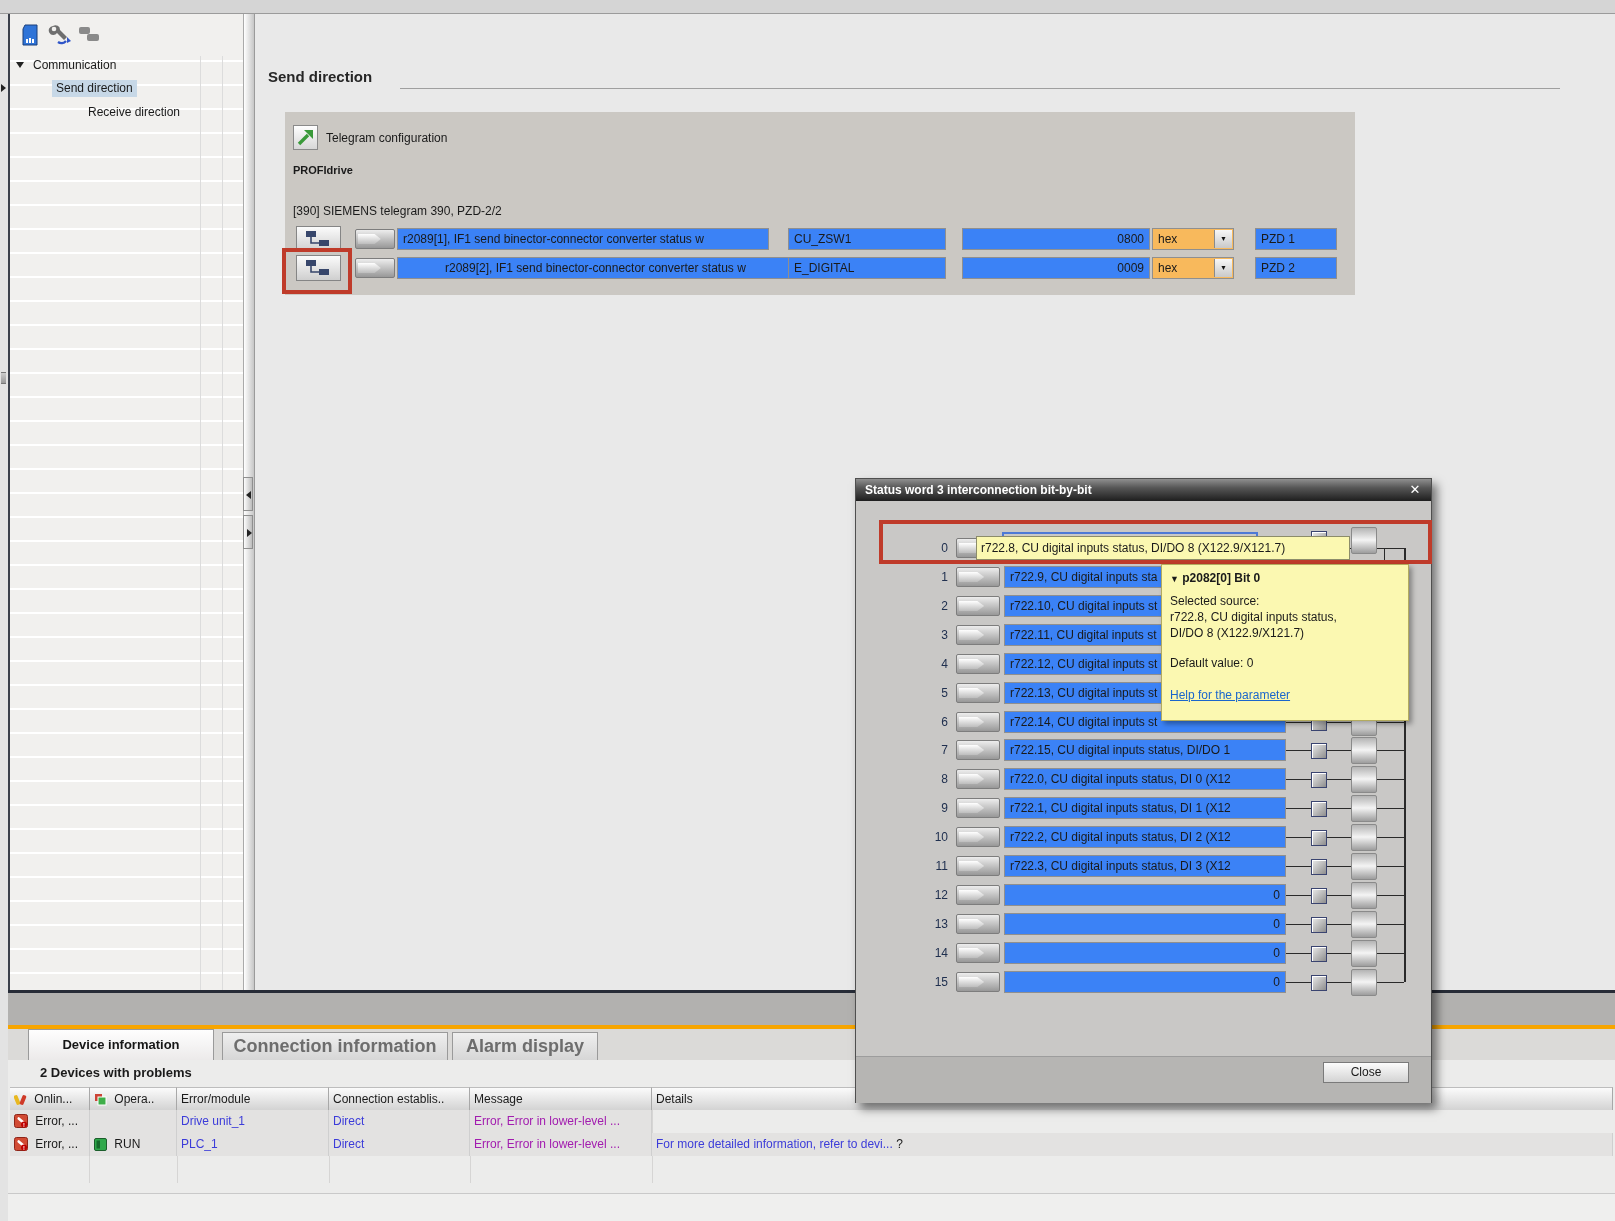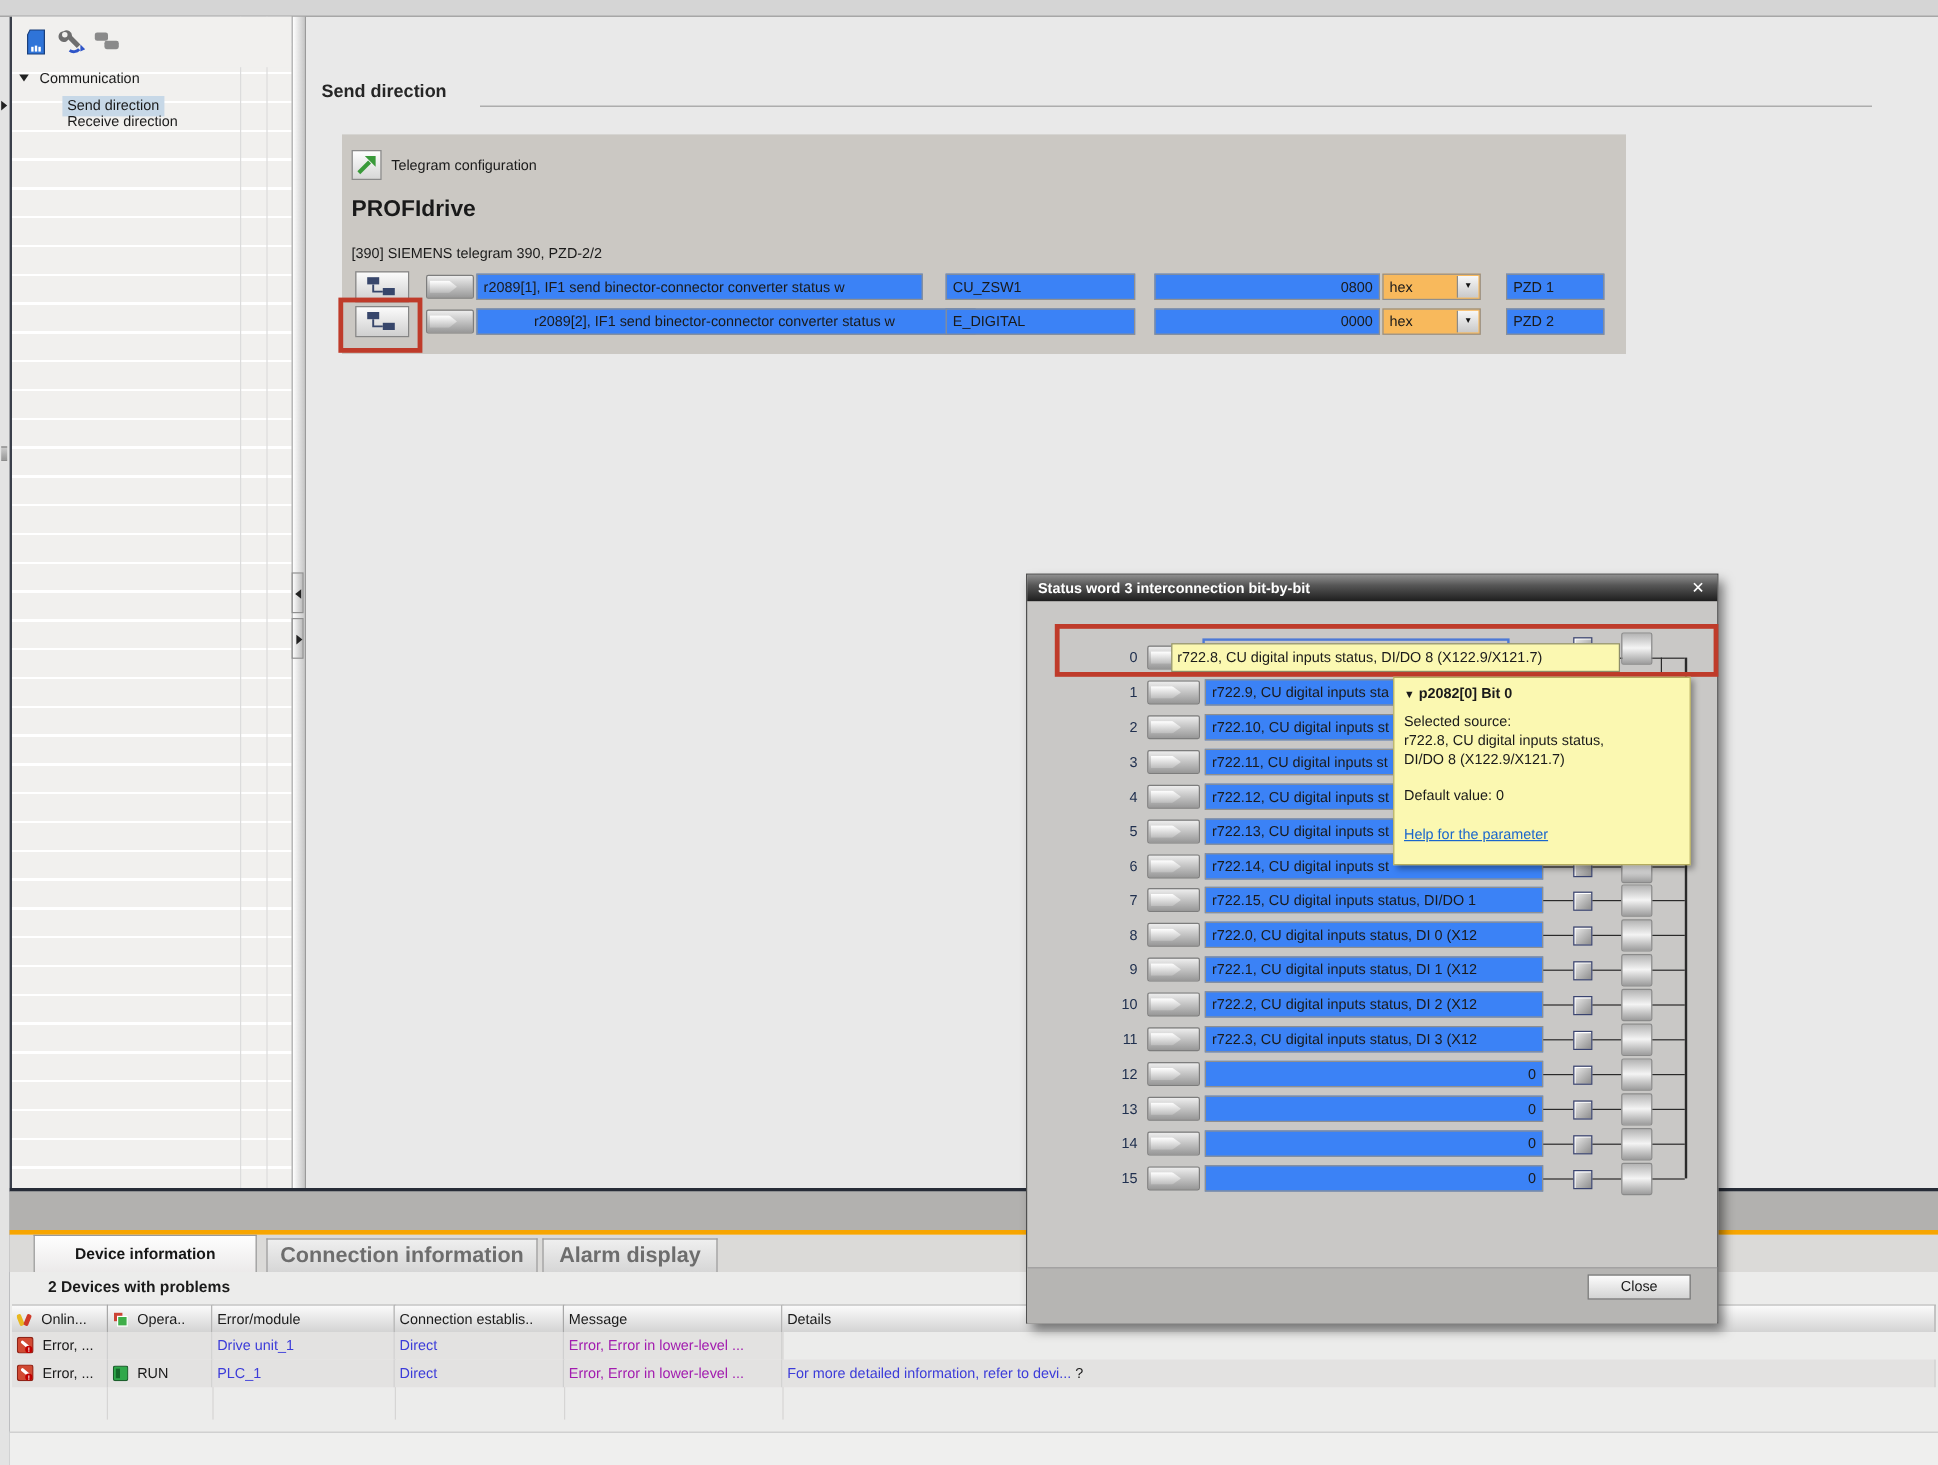--- a/index.html
+++ b/index.html
@@ -111,42 +111,42 @@
     <svg width="22" height="18" viewBox="0 0 22 18">
       <rect x="1" y="1" width="11" height="7" rx="2" fill="#8a8a8a"></rect>
       <rect x="9" y="8" width="12" height="7" rx="2" fill="#8a8a8a"></rect>
     </svg>
   </span>
 </div>
 
 <div class="abs tree-caret"></div>
 <div class="abs tree-root">Communication</div>
 <div class="abs tree-item sel" style="top:80px;">Send direction</div>
-<div class="abs tree-item" style="top:93px;">Receive direction</div>
+<div class="abs tree-item" style="top:104px;margin-left:32px;">Receive direction</div>
 
 <div class="abs splitter"></div>
 <div class="abs split-btn" style="top:477px;">
     <span class="tri-l"></span>
   </div>
 <div class="abs split-btn" style="top:515px;">
     <span class="tri-r"></span>
   </div>
 
 <div class="abs main-title">Send direction</div>
 <div class="abs title-rule"></div>
 
 <div class="abs tg-box">
   <span class="abs icon-btn" style="left:8px;top:13px;">
     <svg width="23" height="23" viewBox="0 0 23 23">
       <line x1="5" y1="18" x2="14" y2="9" stroke="#3a9a3a" stroke-width="3.4"></line>
       <polygon points="10,4 19,4 19,13" fill="#3a9a3a"></polygon>
     </svg>
   </span>
   <span class="abs" style="left:41px;top:19px;">Telegram configuration</span>
-  <span class="abs" style="left:8px;top:52px;font-weight:bold;font-size:19px;">PROFIdrive</span>
+  <span class="abs" style="left:8px;top:52px;font-weight:bold;font-size:11px;">PROFIdrive</span>
   <span class="abs" style="left:8px;top:92px;">[390] SIEMENS telegram 390, PZD-2/2</span>
 
   <span class="abs conn-btn" style="left:11px;top:114px;">
     <svg width="43" height="24" viewBox="0 0 43 24">
       <rect x="9" y="4" width="10" height="6" fill="#37466b"></rect>
       <rect x="22" y="13" width="10" height="6" fill="#37466b"></rect>
       <path d="M14 10 v6 h8" stroke="#37466b" stroke-width="1.6" fill="none"></path>
     </svg>
   </span>
   <span class="abs slot" style="left:70px;top:117px;width:40px;height:20px;"></span>
@@ -162,21 +162,21 @@
   <span class="abs conn-btn" style="left:11px;top:143px;">
     <svg width="43" height="24" viewBox="0 0 43 24">
       <rect x="9" y="4" width="10" height="6" fill="#37466b"></rect>
       <rect x="22" y="13" width="10" height="6" fill="#37466b"></rect>
       <path d="M14 10 v6 h8" stroke="#37466b" stroke-width="1.6" fill="none"></path>
     </svg>
   </span>
   <span class="abs slot" style="left:70px;top:146px;width:40px;height:20px;"></span>
   <span class="abs tfield" style="left:112px;top:145px;width:416px;padding-left:47px;">r2089[2], IF1 send binector-connector converter status w</span>
   <span class="abs tfield" style="left:503px;top:145px;width:158px;">E_DIGITAL</span>
-  <span class="abs tfield num" style="left:677px;top:145px;width:188px;">0000</span>
+  <span class="abs tfield num" style="left:677px;top:145px;width:188px;">0009</span>
   <span class="abs hexbox" style="left:867px;top:145px;width:82px;">
     <span>hex</span>
     <span class="hex-dd">▼</span>
   </span>
   <span class="abs tfield" style="left:970px;top:145px;width:82px;">PZD 2</span>
 </div>
 
 <div class="abs red-rect" style="left:282px;top:248px;width:70px;height:46px;z-index:5;"></div>
 
 <div class="abs bottom">

